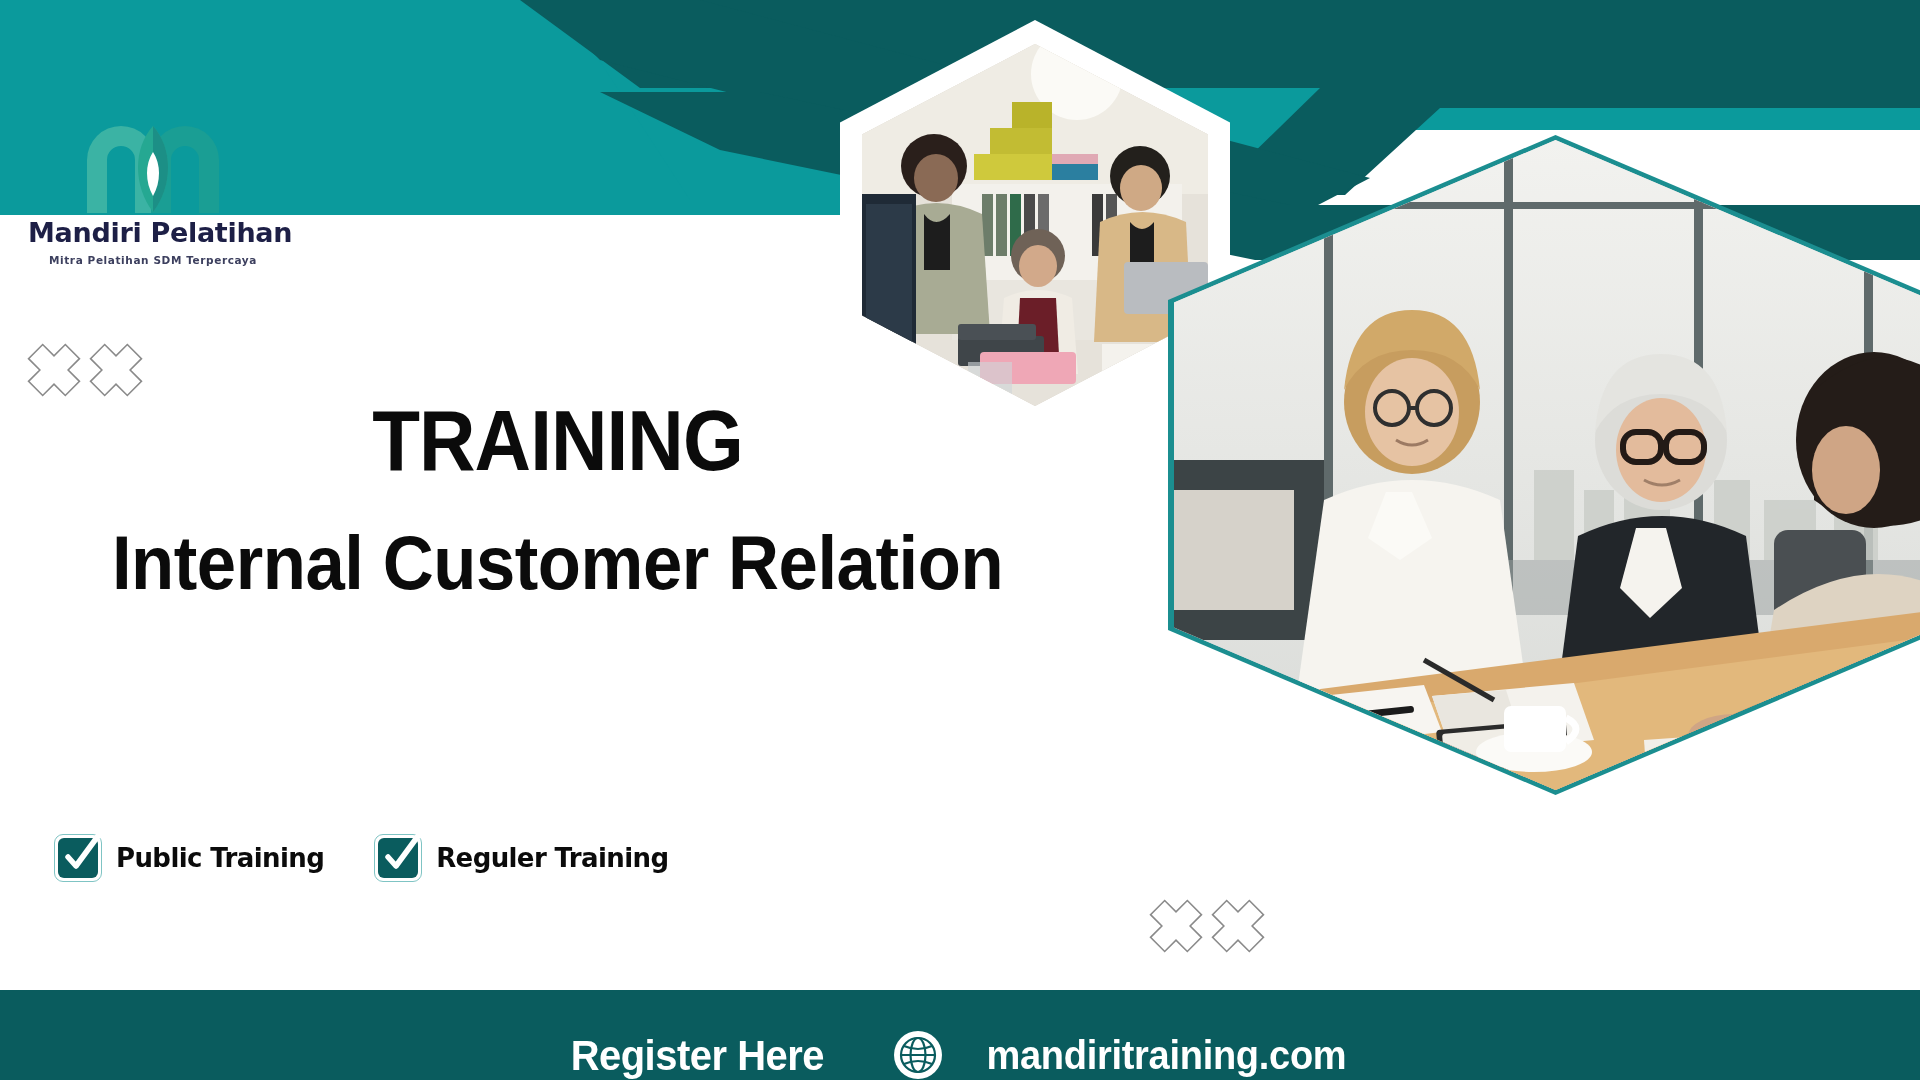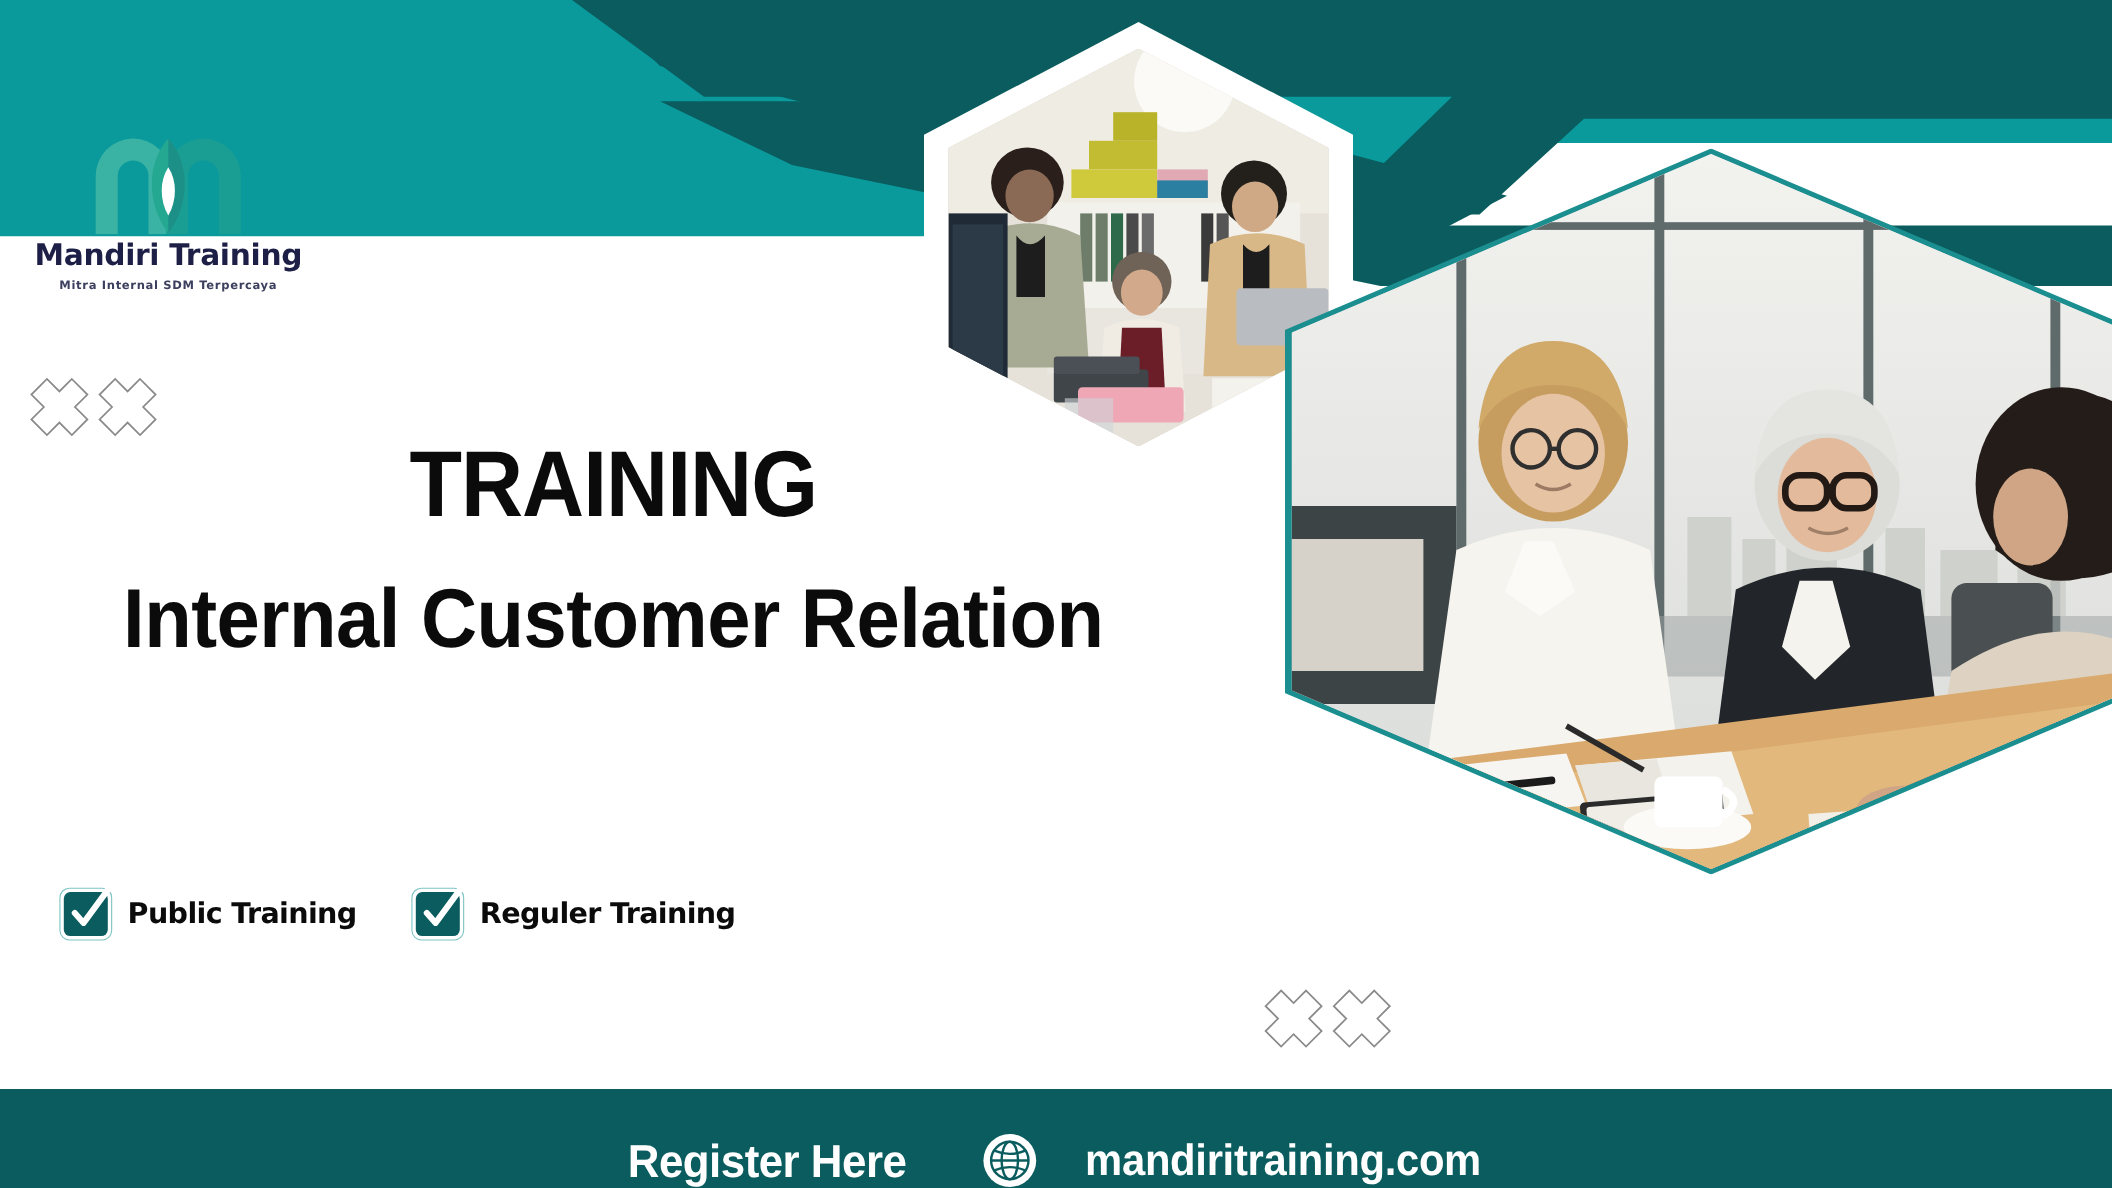--- a/index.html
+++ b/index.html
@@ -79,21 +79,21 @@
     font-weight:bold;
     font-size:76px;
     line-height:1;
     letter-spacing:-0.5px;
     color:#0b0b0b;
     transform:scaleX(0.93);
   }
 
   
   #features {
-    position:absolute; left:30px; top:807px;
+    position:absolute; left:30px; top:834px;
     display:flex; align-items:center;padding-left:24px;
   }
   .feature { display:flex; align-items:center; }
   .feature + .feature { margin-left:50px; }
   .cb {
     width:48px; height:48px; flex:0 0 48px;
     position:relative;
     margin-right:14px;
   }
   .cb-outer {
@@ -224,22 +224,22 @@
   </div>
 
   <div id="logo-block">
     <svg id="logo-mark" viewBox="0 0 152 105">
       <path d="M10,105 L10,52 A34,34 0 0 1 78,52 L78,105 L58,105 L58,52 A14,14 0 0 0 30,52 L30,105 Z" fill="#3bb3a4"></path>
       <path d="M74,105 L74,52 A34,34 0 0 1 142,52 L142,105 L122,105 L122,52 A14,14 0 0 0 94,52 L94,105 Z" fill="#1a9e94"></path>
       <path d="M76,18 C96,40 96,78 76,104 C56,78 56,40 76,18 Z" fill="#25a892"></path>
       <path d="M76,18 C96,40 96,78 76,104 L76,18 Z" fill="#1c8f86"></path>
       <path d="M76,44 C84,56 84,74 76,88 C68,74 68,56 76,44 Z" fill="#ffffff"></path>
     </svg>
-    <div id="logo-word">Mandiri Training</div>
-    <div id="logo-tag">Mitra Internal SDM Terpercaya</div>
+    <div id="logo-word">Mandiri Pelatihan</div>
+    <div id="logo-tag">Mitra Pelatihan SDM Terpercaya</div>
   </div>
 
   <div id="kicker">TRAINING</div>
   <div id="title">Internal Customer Relation</div>
 
   <div id="features">
 
     <div class="feature">
       <span class="cb">
         <span class="cb-outer"></span>

